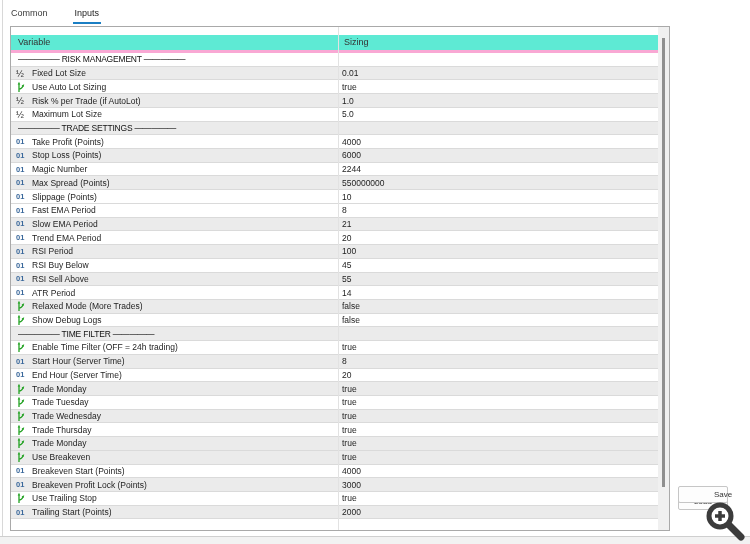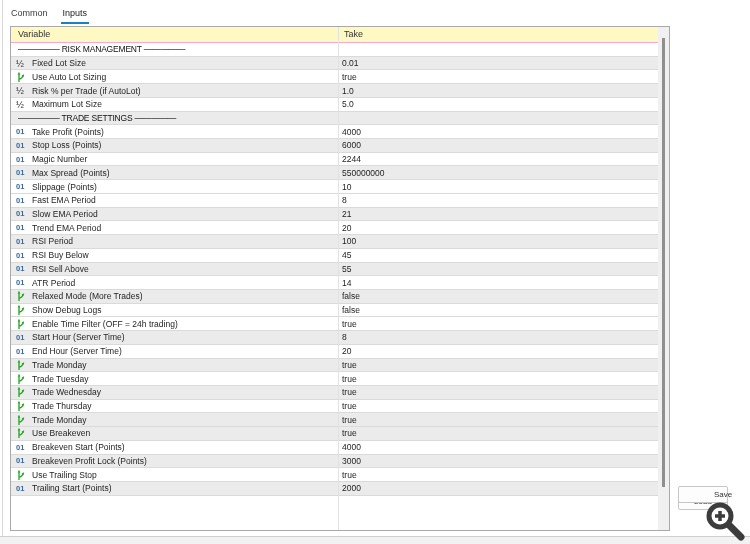--- a/index.html
+++ b/index.html
@@ -7,32 +7,32 @@
     width:750px;height:544px;position:relative;overflow:hidden;
     background:#ffffff;
     font-family:"Liberation Sans","DejaVu Sans",sans-serif;
     color:#1d1d1d;
   }
   
   .win-left-border{position:absolute;left:2px;top:0;width:1px;height:536px;background:#d8d8d8;}
   .win-bottom-strip{position:absolute;left:0;top:536px;width:750px;height:8px;background:#f2f2f2;border-top:1px solid #cfcfcf;}
 
   
-  .tabbar{position:absolute;left:10px;top:4px;height:20px;display:flex;gap:13px;}
+  .tabbar{position:absolute;left:10px;top:4px;height:20px;display:flex;gap:25px;}
   .tab{font-size:9px;color:#3c3c3c;padding:4px 1px 3px 1px;cursor:default;position:relative;}
   .tab.active{color:#222;}
   .tab.active::after{content:"";position:absolute;left:-1px;right:-1px;bottom:0;height:2px;background:#1b7fc4;}
 
   
   .param-table{
     position:absolute;left:10px;top:26px;width:660px;height:505px;
     border:1px solid #a9a9a9;background:#fff;box-sizing:border-box;overflow:hidden;
   }
   .col-divider{position:absolute;left:327px;top:0;bottom:0;width:1px;background:#e2e2e2;z-index:3;}
-  .thead{position:relative;height:15px;border-bottom:1px solid #f9a8d4;background:#fef9c3;z-index:2;}
+  .thead{position:relative;height:15px;border-bottom:3px solid #f9a8d4;background:#5eead4;z-index:2;margin-top:8px;}
   .thead .col-h{position:absolute;top:2px;font-size:9px;color:#333;}
   .col-h.c0{left:7px;}
   .col-h.c1{left:333px;}
 
   .rows{position:relative;width:647px;}
   .prow{position:relative;height:13.72px;box-sizing:border-box;border-bottom:1px solid #dadada;background:#fff;}
   .prow.even{background:#ebebeb;}
   .prow .ic{position:absolute;left:5px;top:0;width:15px;height:100%;display:flex;align-items:center;justify-content:flex-start;}
   .ic .glyph-int{font-size:7.5px;font-weight:bold;color:#3a689b;letter-spacing:0;}
   .ic .glyph-dbl{font-size:9.5px;color:#2c2c2c;}
@@ -63,21 +63,21 @@
 
 <div class="tabbar">
   <div class="tab">Common</div>
   <div class="tab active">Inputs</div>
 </div>
 
 <div class="param-table">
   <div class="col-divider"></div>
   <div class="thead">
     <span class="col-h c0">Variable</span>
-    <span class="col-h c1">Take</span>
+    <span class="col-h c1">Sizing</span>
   </div>
   <div class="rows">
       <div class="prow section">
 
     <span class="plabel">————— RISK MANAGEMENT —————</span>
     <span class="pvalue"></span>
   </div>
       <div class="prow even">
     <span class="ic">
           <span class="glyph-dbl">½</span>
@@ -216,20 +216,25 @@
     <span class="ic">
           <svg width="10" height="12" viewBox="0 0 10 12">
             <path d="M3 11 L3 3" stroke="#21a121" stroke-width="1.3" fill="none"></path>
             <path d="M3 8 C5.2 8 6.2 6.8 7 5" stroke="#21a121" stroke-width="1.2" fill="none"></path>
             <path d="M5.6 4.4 L8.2 3.2 L7.6 6 Z" fill="#21a121"></path>
             <path d="M1.7 3.4 L3 0.8 L4.3 3.4 Z" fill="#21a121"></path>
           </svg>
         </span>
     <span class="plabel">Show Debug Logs</span>
     <span class="pvalue">false</span>
+  </div>
+      <div class="prow even section">
+
+    <span class="plabel">————— TIME FILTER —————</span>
+    <span class="pvalue"></span>
   </div>
       <div class="prow">
     <span class="ic">
           <svg width="10" height="12" viewBox="0 0 10 12">
             <path d="M3 11 L3 3" stroke="#21a121" stroke-width="1.3" fill="none"></path>
             <path d="M3 8 C5.2 8 6.2 6.8 7 5" stroke="#21a121" stroke-width="1.2" fill="none"></path>
             <path d="M5.6 4.4 L8.2 3.2 L7.6 6 Z" fill="#21a121"></path>
             <path d="M1.7 3.4 L3 0.8 L4.3 3.4 Z" fill="#21a121"></path>
           </svg>
         </span>

